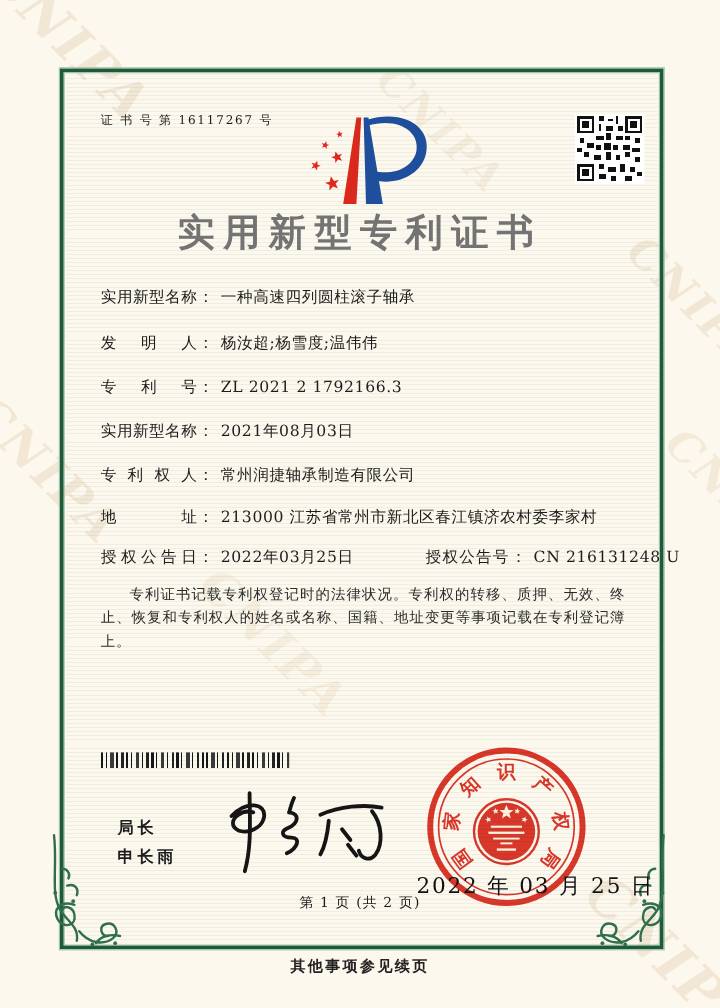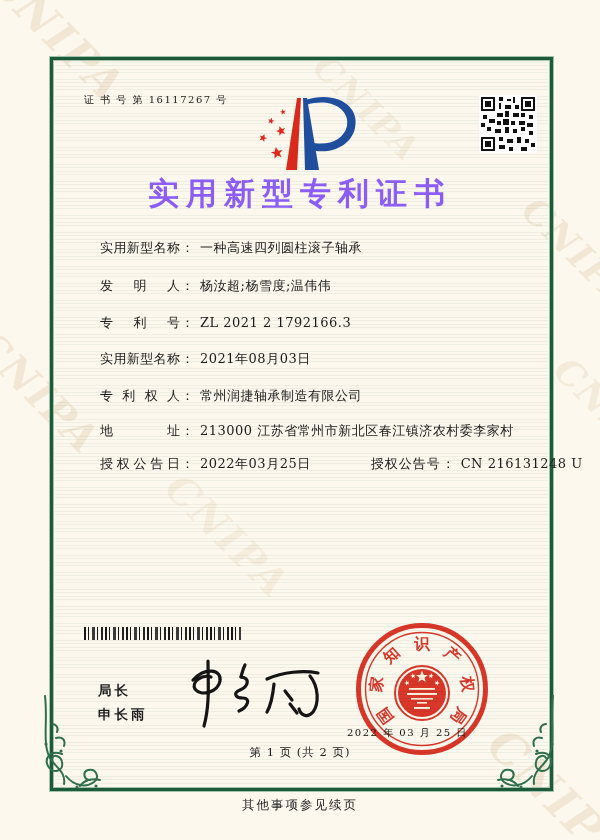--- a/index.html
+++ b/index.html
@@ -17,25 +17,25 @@
          background:repeating-linear-gradient(180deg,rgba(104,146,120,0.10) 0 0.8px,rgba(0,0,0,0) 0.8px 3.4px);}
   .corner-ornament{position:absolute;z-index:2;width:72px;height:100px;}
   .corner-ornament.left{left:36px;top:694px;}
   .corner-ornament.right{left:490px;top:694px;transform:scaleX(-1);}
 
   
   .cert-no{position:absolute;left:84px;top:93px;font-size:10px;letter-spacing:1.5px;z-index:2;}
   .logo{position:absolute;left:248px;top:85px;width:122px;height:90px;z-index:2;}
   .qr{position:absolute;left:479px;top:95px;width:58px;height:58px;z-index:2;background:#fff;}
   .title{position:absolute;left:0;top:173px;width:600px;text-align:center;z-index:2;
-         font-size:31px;font-weight:700;letter-spacing:7px;color:#8b5cf6;}
+         font-size:31px;font-weight:700;letter-spacing:7px;color:#737373;}
 
   
   .row{position:absolute;left:84px;width:450px;font-size:13px;z-index:2;white-space:nowrap;}
-  .row .lbl{display:inline-block;width:80px;text-align:justify;text-align-last:justify;vertical-align:bottom;margin-left:16px;}
+  .row .lbl{display:inline-block;width:80px;text-align:justify;text-align-last:justify;vertical-align:bottom;}
   .row .colon{display:inline-block;margin:0 6px 0 1px;}
   .row .val{letter-spacing:0.5px;text-align:right;}
   .row .group2{margin-left:60px;}
   .row .lbl2{letter-spacing:1px;}
 
   
   .legal{position:absolute;left:84px;top:486px;width:437px;z-index:2;font-size:12px;
          line-height:19.4px;letter-spacing:0.6px;color:#2b2b2b;text-align:justify;}
   .legal p{margin:0;text-indent:2em;}
 
@@ -47,27 +47,27 @@
       #222 17px 19px,rgba(0,0,0,0) 19px 21px);}
 
   
   .officer{position:absolute;left:98px;top:678px;z-index:2;font-family:"DejaVu Sans","Liberation Sans",sans-serif;
            font-size:13.5px;font-weight:600;letter-spacing:3px;line-height:24px;color:#1d1d1d;}
   .signature{position:absolute;left:175px;top:650px;width:170px;height:88px;z-index:2;}
 
   
   .seal{position:absolute;left:354px;top:621px;width:136px;height:136px;z-index:3;
         mix-blend-mode:multiply;opacity:0.93;}
-  .seal-date{position:absolute;left:347px;top:726px;z-index:4;font-size:10px;letter-spacing:1.5px;color:#101010;}
+  .seal-date{position:absolute;left:347px;top:726px;z-index:4;font-size:18px;letter-spacing:1.5px;color:#101010;}
 
   
   .page-info{position:absolute;left:0;top:745px;width:600px;text-align:center;font-size:11.5px;
              letter-spacing:1px;z-index:2;}
   .cont-note{position:absolute;left:0;top:797px;width:600px;text-align:center;font-size:12.5px;
-             letter-spacing:2px;z-index:2;color:#222;}
+             letter-spacing:2px;z-index:2;color:#222;font-weight:bold;}
 </style>
 </head>
 <body>
 
 <svg width="0" height="0" style="position:absolute">
   <defs>
     <path id="star-shape" d="M0,-10 L2.94,-3.09 L9.51,-3.09 L4.16,1.18 L5.88,8.09 L0,4 L-5.88,8.09 L-4.16,1.18 L-9.51,-3.09 L-2.94,-3.09 Z"></path>
   </defs>
 </svg>
 
@@ -201,20 +201,21 @@
   <span class="lbl">专利权人</span><span class="colon">：</span><span class="val">常州润捷轴承制造有限公司</span>
 </div>
 <div class="row" style="top:422px">
   <span class="lbl">地址</span><span class="colon">：</span><span class="val">213000 江苏省常州市新北区春江镇济农村委李家村</span>
 </div>
 <div class="row" style="top:455px">
   <span class="lbl">授权公告日</span><span class="colon">：</span><span class="val">2022年03月25日</span><span class="group2"><span class="lbl2">授权公告号</span><span class="colon">：</span><span class="val">CN 216131248 U</span></span>
 </div>
 
 <div class="legal">
+  <p>专利证书记载专利权登记时的法律状况。专利权的转移、质押、无效、终止、恢复和专利权人的姓名或名称、国籍、地址变更等事项记载在专利登记簿上。</p>
 </div>
 
 <div class="barcode"></div>
 
 <div class="officer">
   <div>局长</div>
   <div>申长雨</div>
 </div>
 
 <svg class="signature" viewBox="0 0 170 88">

